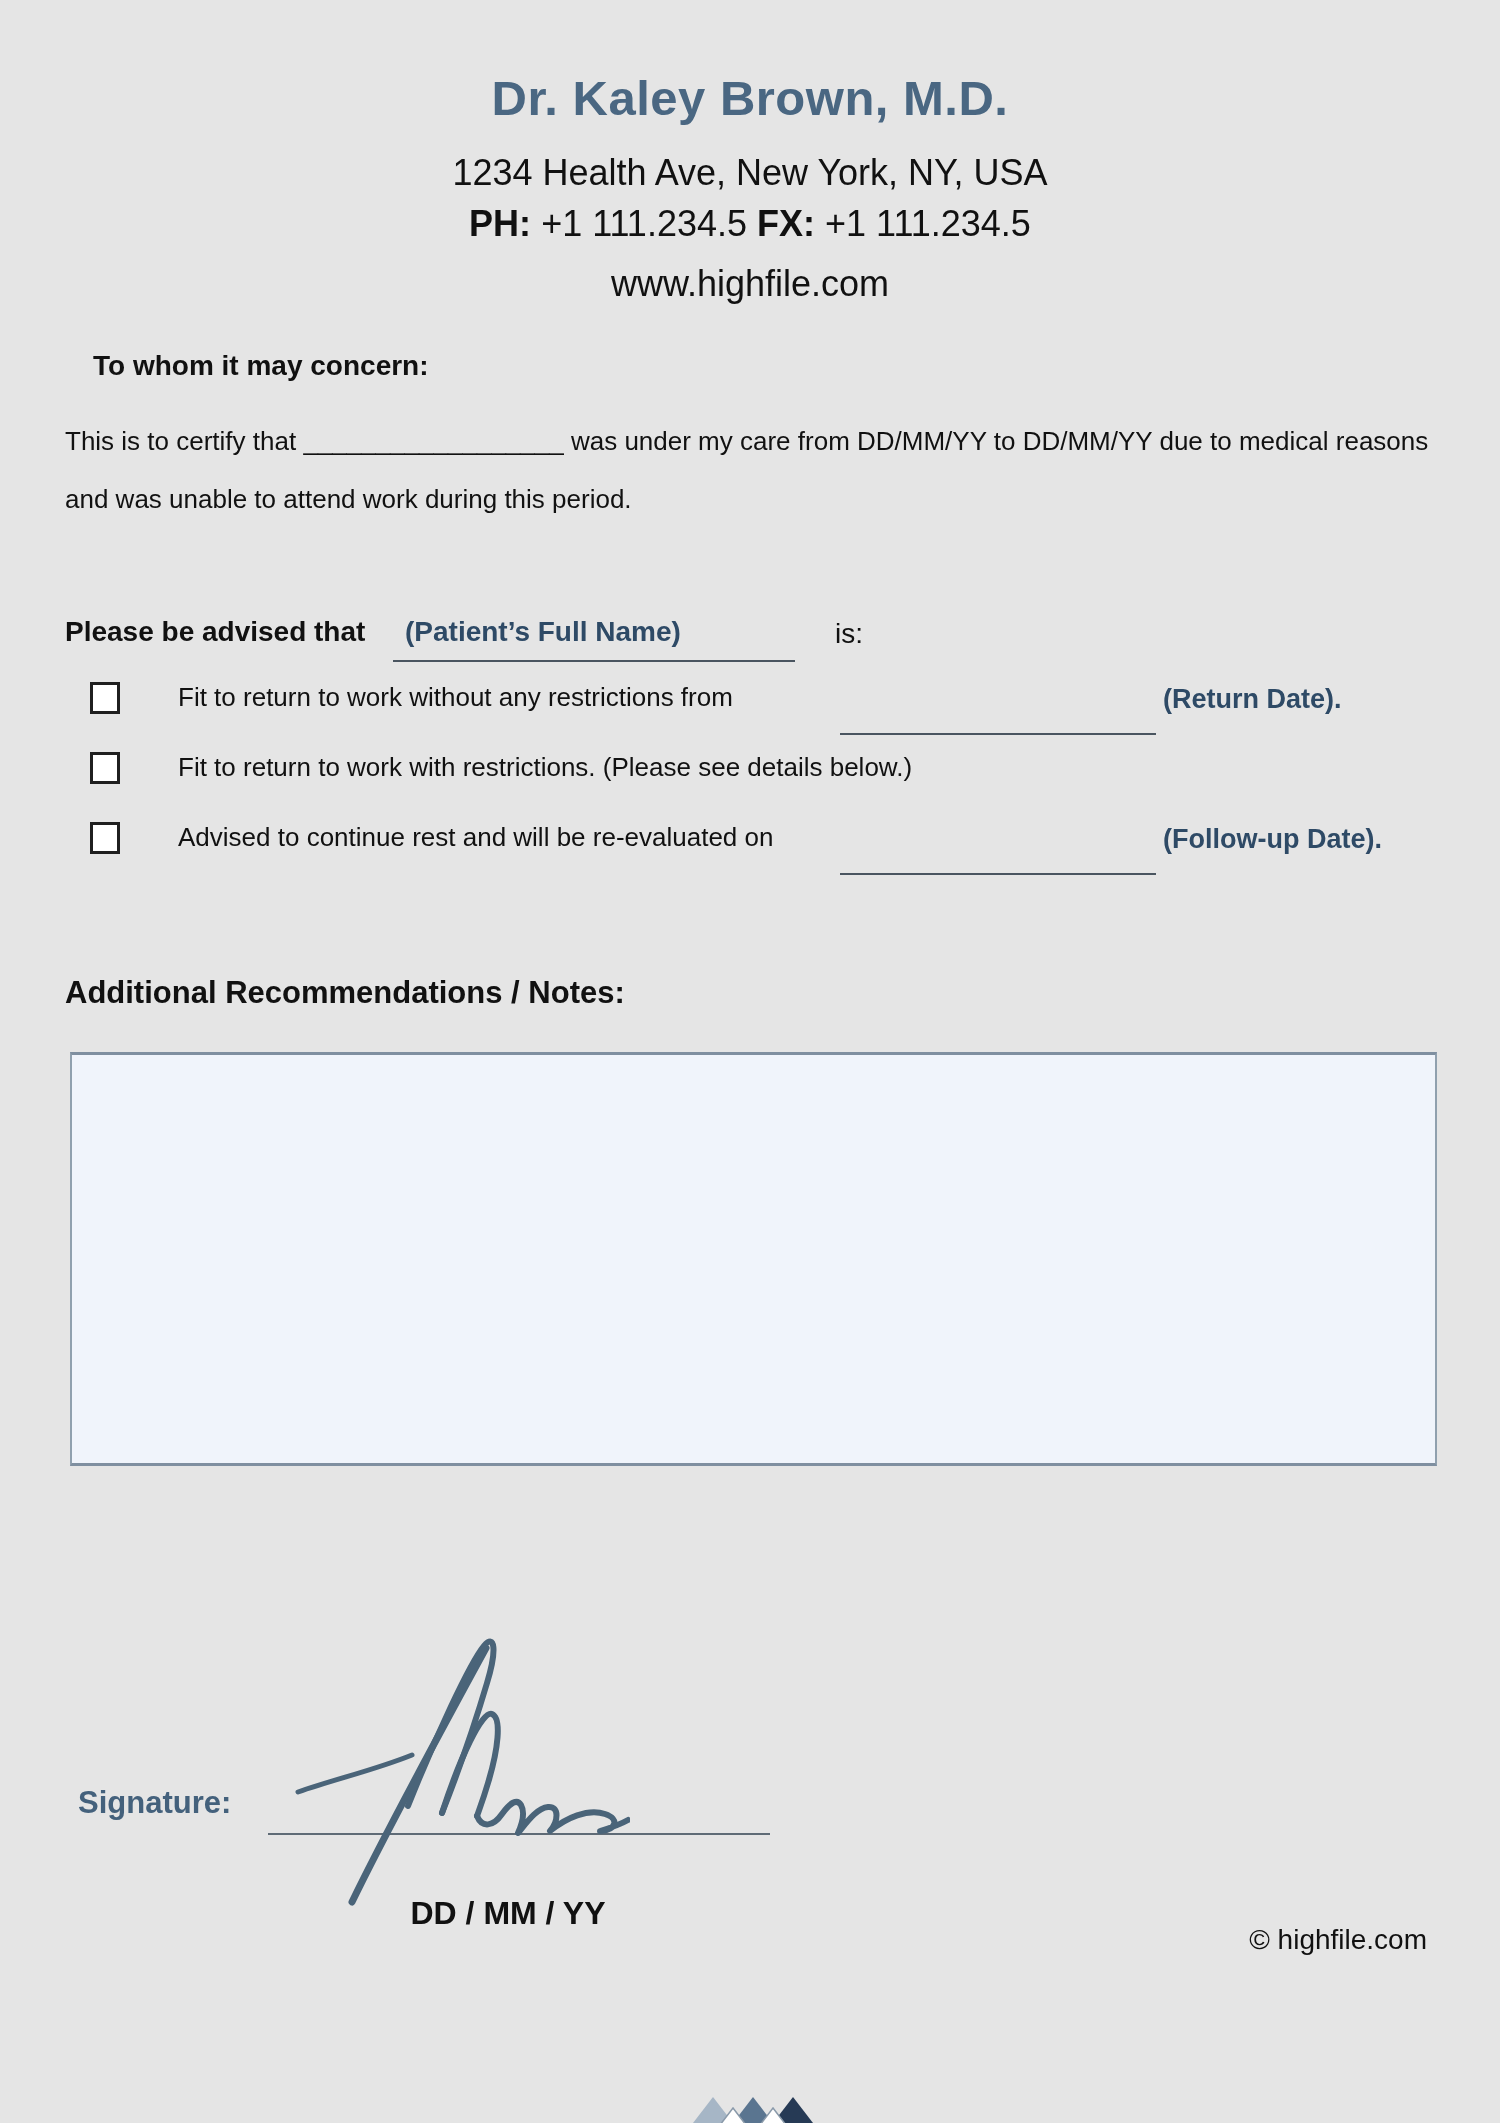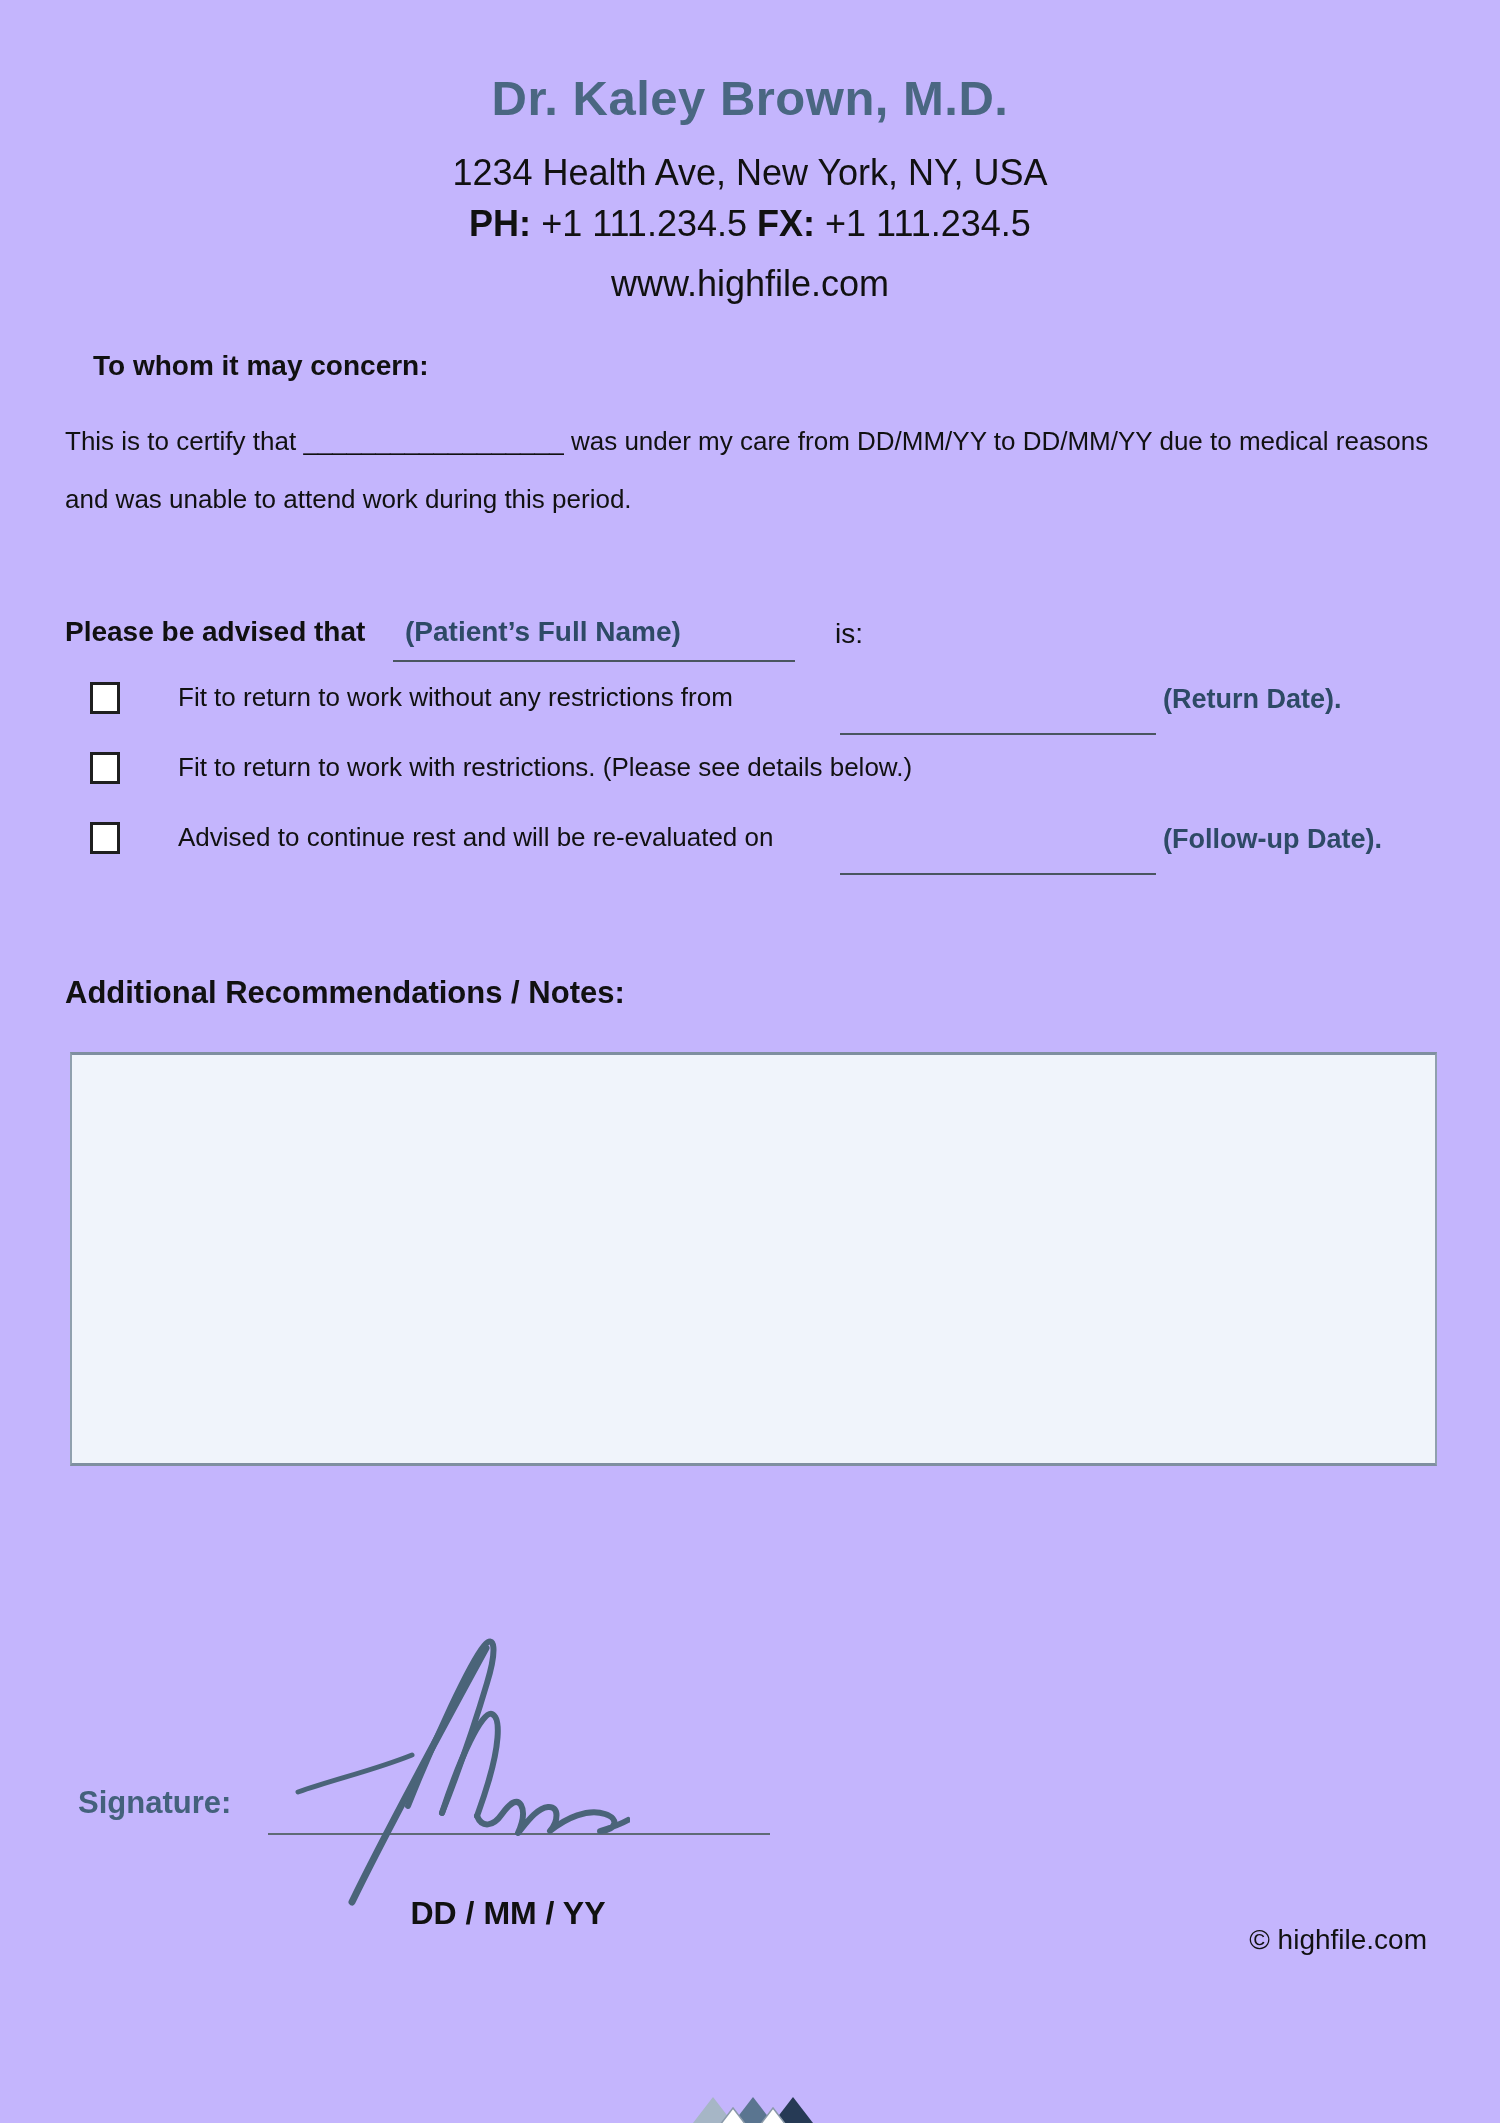--- a/index.html
+++ b/index.html
@@ -1,19 +1,19 @@
 <!DOCTYPE html>
 <html><head>
 <meta charset="utf-8">
 <style>
   html,body{margin:0;padding:0;background:#ffffff;}
   .page{
     position:relative;
     width:1500px;height:2123px;
-    background:#c4b5fd;
+    background:#e5e5e5;
     font-family:"Liberation Sans",sans-serif;
     color:#111;
     overflow:hidden;
   }
   
   .hdr{position:absolute;left:0;width:100%;text-align:center;}
   .doc-title{top:70px;font-size:49px;font-weight:bold;color:#4a6782;letter-spacing:0.5px;}
   .hdr-line{font-size:36px;color:#111;}
   .addr{top:152px;}
   .phone{top:203px;}

